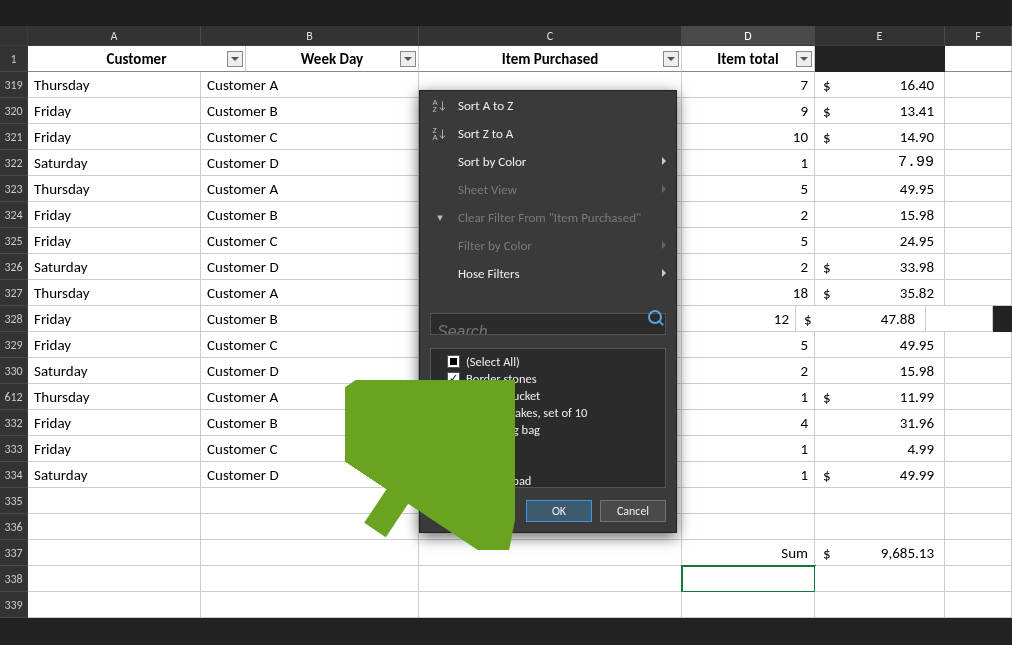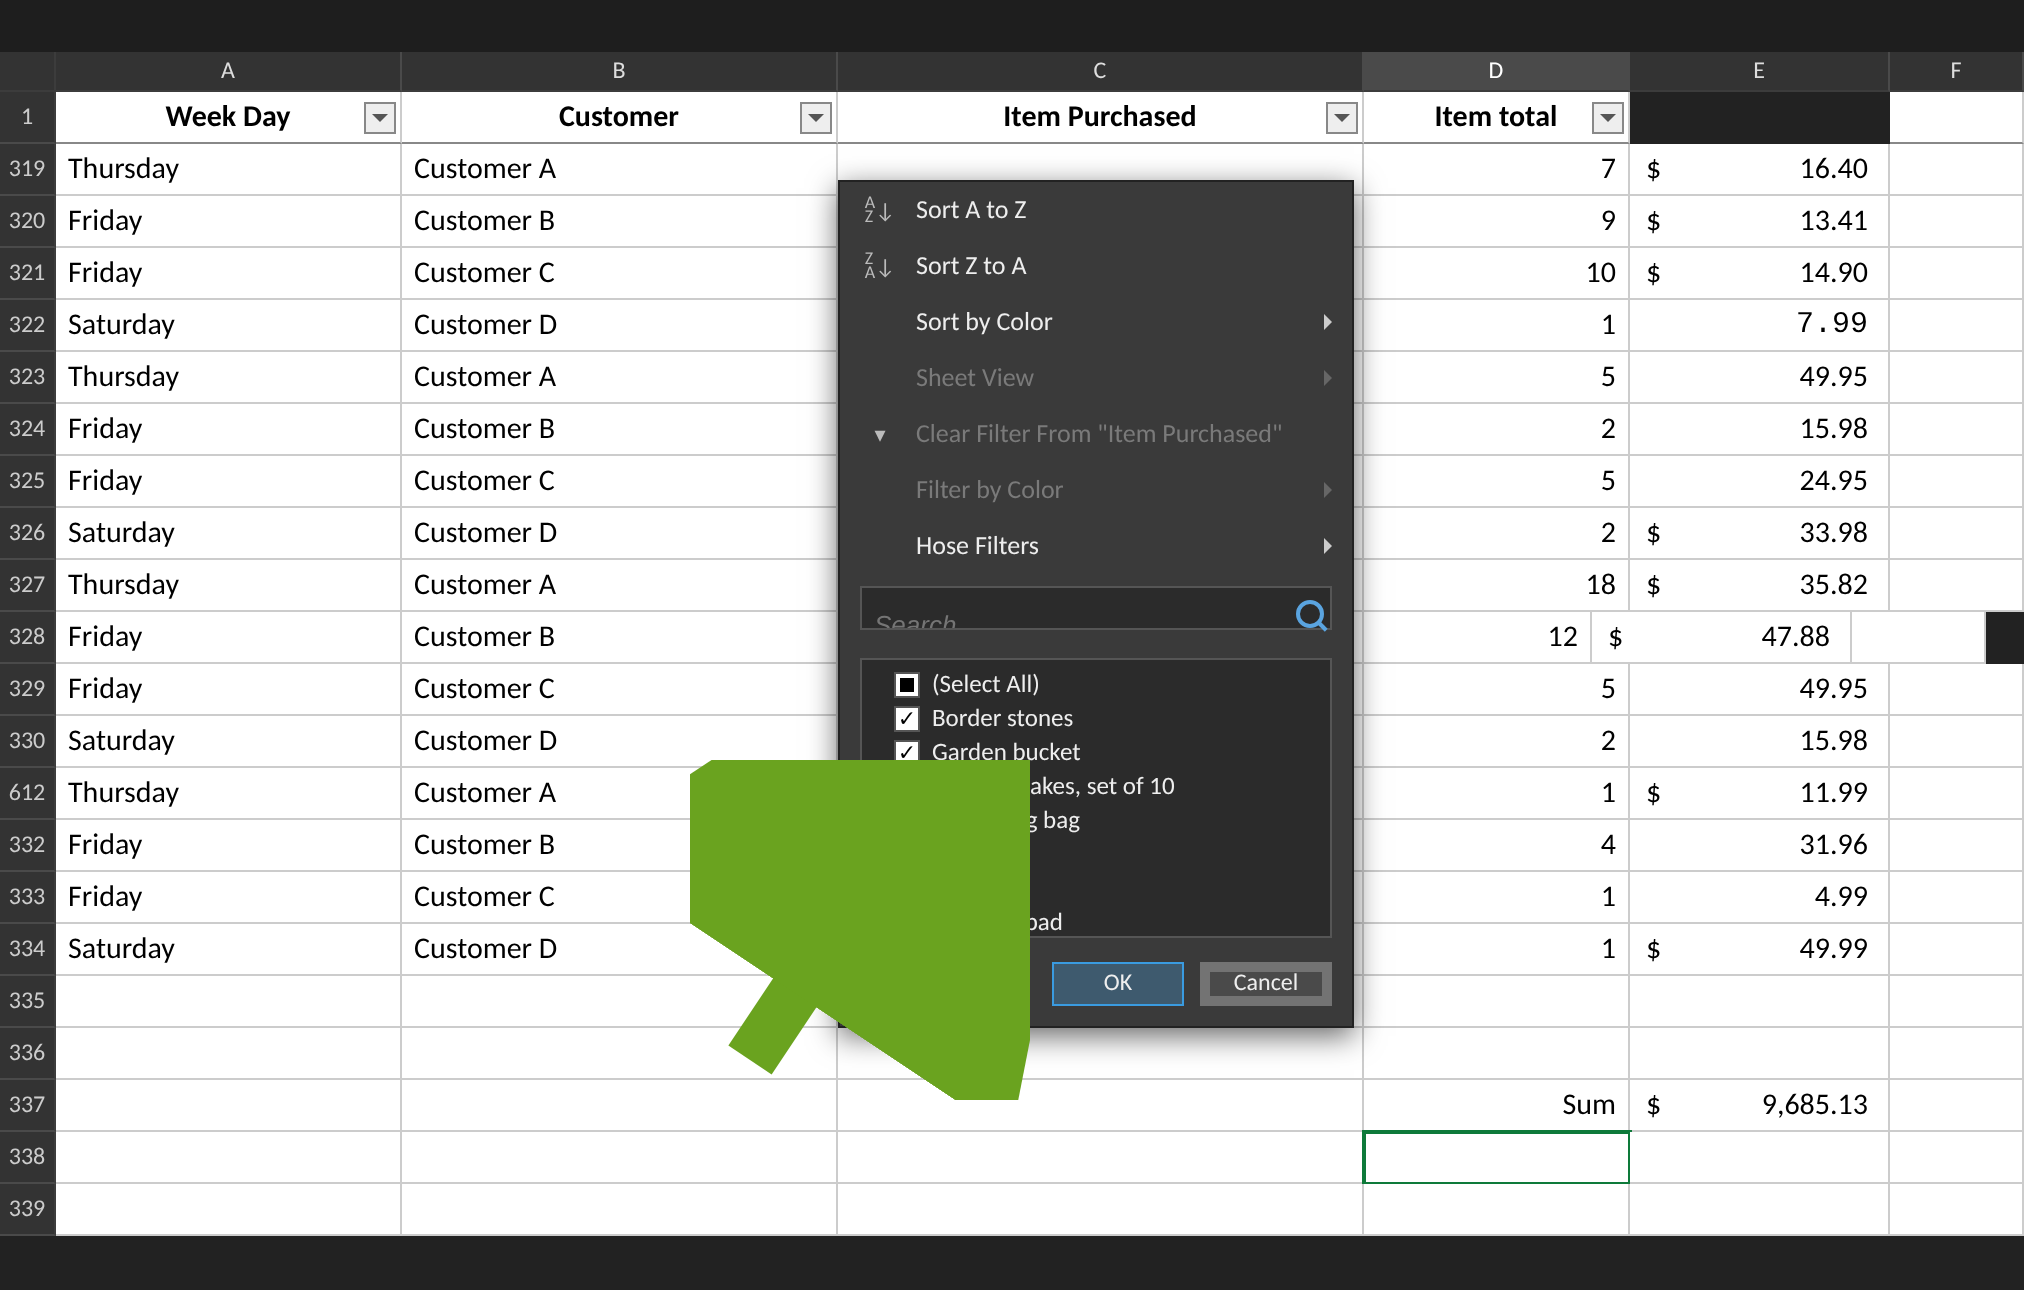--- a/index.html
+++ b/index.html
@@ -158,22 +158,23 @@
     width:0; height:0;
     border-top:4px solid transparent; border-bottom:4px solid transparent;
     border-left:4px solid #ccc;
   }
   .fm-item.disabled .chev { border-left-color:#666; }
   .fm-icon { width:16px; height:16px; display:flex; align-items:center; justify-content:center; font-size:11px; color:#bbb; }
   .sort-icon { display:flex; flex-direction:column; line-height:7px; font-size:9px; }
   .search-row { padding:6px 10px; }
   .search-box {
     width:100%; height:22px; background:#2b2b2b; border:1px solid #555;
-    color:#999; padding:16px 22px 0 6px; font-style:italic; font-size:13px;
+    color:#999; padding:16px 22px 0 6px; font-style:italic; font-size:16px;
     position:relative;
+    margin-top:20px;
   }
   .search-wrap { position:relative; }
   .search-glass {
     position:absolute; right:4px; top:50%; transform:translateY(-50%);
     width:14px; height:14px; border-radius:50%; border:2px solid #5aa4e0;
   }
   .search-glass::after {
     content:""; position:absolute; width:6px; height:2px; background:#5aa4e0;
     right:-4px; bottom:-2px; transform:rotate(45deg);
   }
@@ -190,21 +191,21 @@
   .chk-box {
     width:13px; height:13px; background:#fff; border:1px solid #555; display:flex;
     align-items:center; justify-content:center; flex:0 0 13px;
   }
   .chk-box.checked::after { content:"✓"; font-size:11px; color:#000; line-height:1; }
   .chk-box.indeterminate::after { content:""; width:7px; height:7px; background:#000; }
   .popup-buttons {
     display:flex; justify-content:flex-end; gap:8px; padding:6px 10px 10px;
   }
   .pbtn {
-    min-width:66px; height:22px; background:#4a4a4a; color:#eee; border:5px solid #737373;
+    min-width:66px; height:22px; background:#4a4a4a; color:#eee; border:1px solid #737373;
     font-size:12px; display:flex; align-items:center; justify-content:center;
   }
   .pbtn.primary { border:1px solid #3a9be0; background:#3e5a6e; }
 
   
   .arrow {
     position:absolute; left:345px; top:380px; z-index:20; pointer-events:none;
   }
 </style>
 </head>
@@ -257,22 +258,22 @@
       <div class="rh">333</div>
       <div class="rh">334</div>
       <div class="rh">335</div>
       <div class="rh">336</div>
       <div class="rh">337</div>
       <div class="rh">338</div>
       <div class="rh">339</div>
     </div>
   <div class="cells" id="cells">
       <div class="row hdr-row">
+        <div class="cell" style="width: 218px;">Customer<span class="filter-btn"></span></div>
         <div class="cell" style="width: 173px;">Week Day<span class="filter-btn"></span></div>
-        <div class="cell" style="width: 218px;">Customer<span class="filter-btn"></span></div>
         <div class="cell" style="width: 263px;">Item Purchased<span class="filter-btn"></span></div>
         <div class="cell" style="width: 133px;">Item total<span class="filter-btn"></span></div>
         <div class="cell" style="width: 130px; margin-top: 44px;">Cost<span class="filter-btn"></span></div>
         <div class="cell" style="width: 67px;"></div>
       </div>
       <div class="row">
         <div class="cell" style="width: 173px;">Thursday</div>
         <div class="cell" style="width: 218px;">Customer A</div>
         <div class="cell" style="width: 263px;"></div>
         <div class="cell num" style="width: 133px;">7</div>

